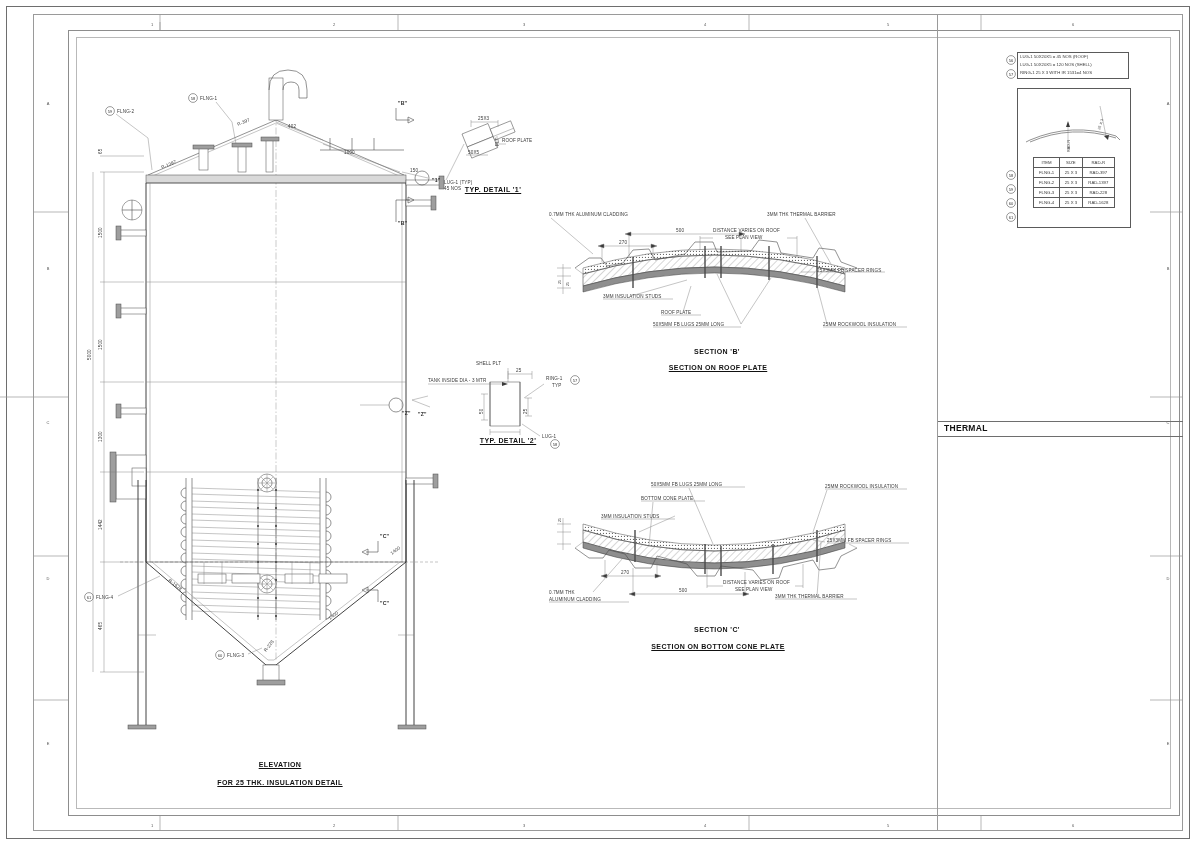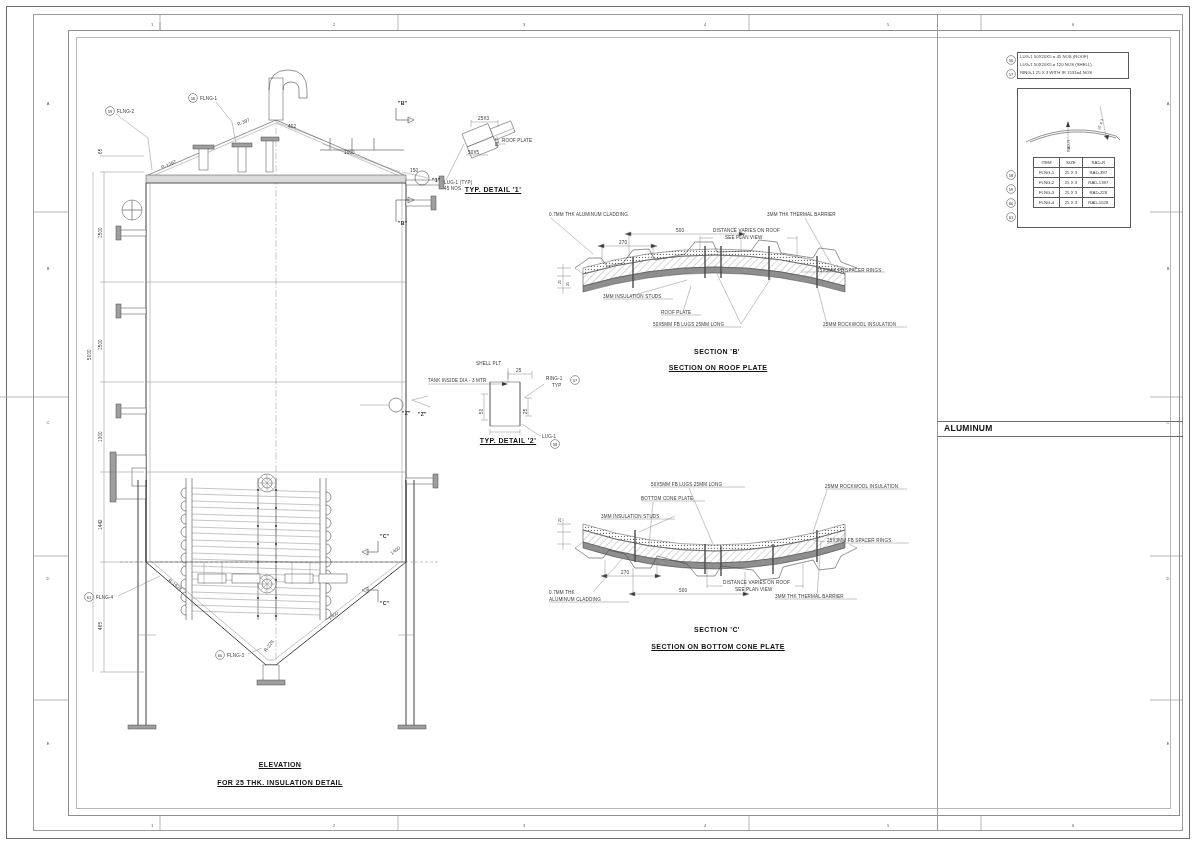--- a/index.html
+++ b/index.html
@@ -50,21 +50,21 @@
 </style>
 </head>
 <body>
 
 <div class="abs" id="sheet-outer"></div>
 <div class="abs" id="sheet-zone"></div>
 <div class="abs" id="sheet-inner"></div>
 <div class="abs" id="draw-area"></div>
 <div class="abs" id="title-strip"></div>
 <div class="abs" id="rev-band"></div>
-<div class="abs" id="rev-label">ALUMINUM</div>
+<div class="abs" id="rev-label">THERMAL</div>
 
 <svg class="abs" style="left:0;top:0;" width="1196" height="845">
   <g stroke="#9a9a9a" stroke-width=".7">
     <line x1="398" y1="14" x2="398" y2="30"></line>
       <line x1="749" y1="14" x2="749" y2="30"></line>
     <line x1="981" y1="14" x2="981" y2="30"></line>
       <line x1="1205" y1="14" x2="1205" y2="30"></line>
     <line x1="160" y1="14" x2="160" y2="30"></line>
     <line x1="33" y1="212" x2="68" y2="212"></line>
       <line x1="33" y1="397" x2="68" y2="397"></line>

